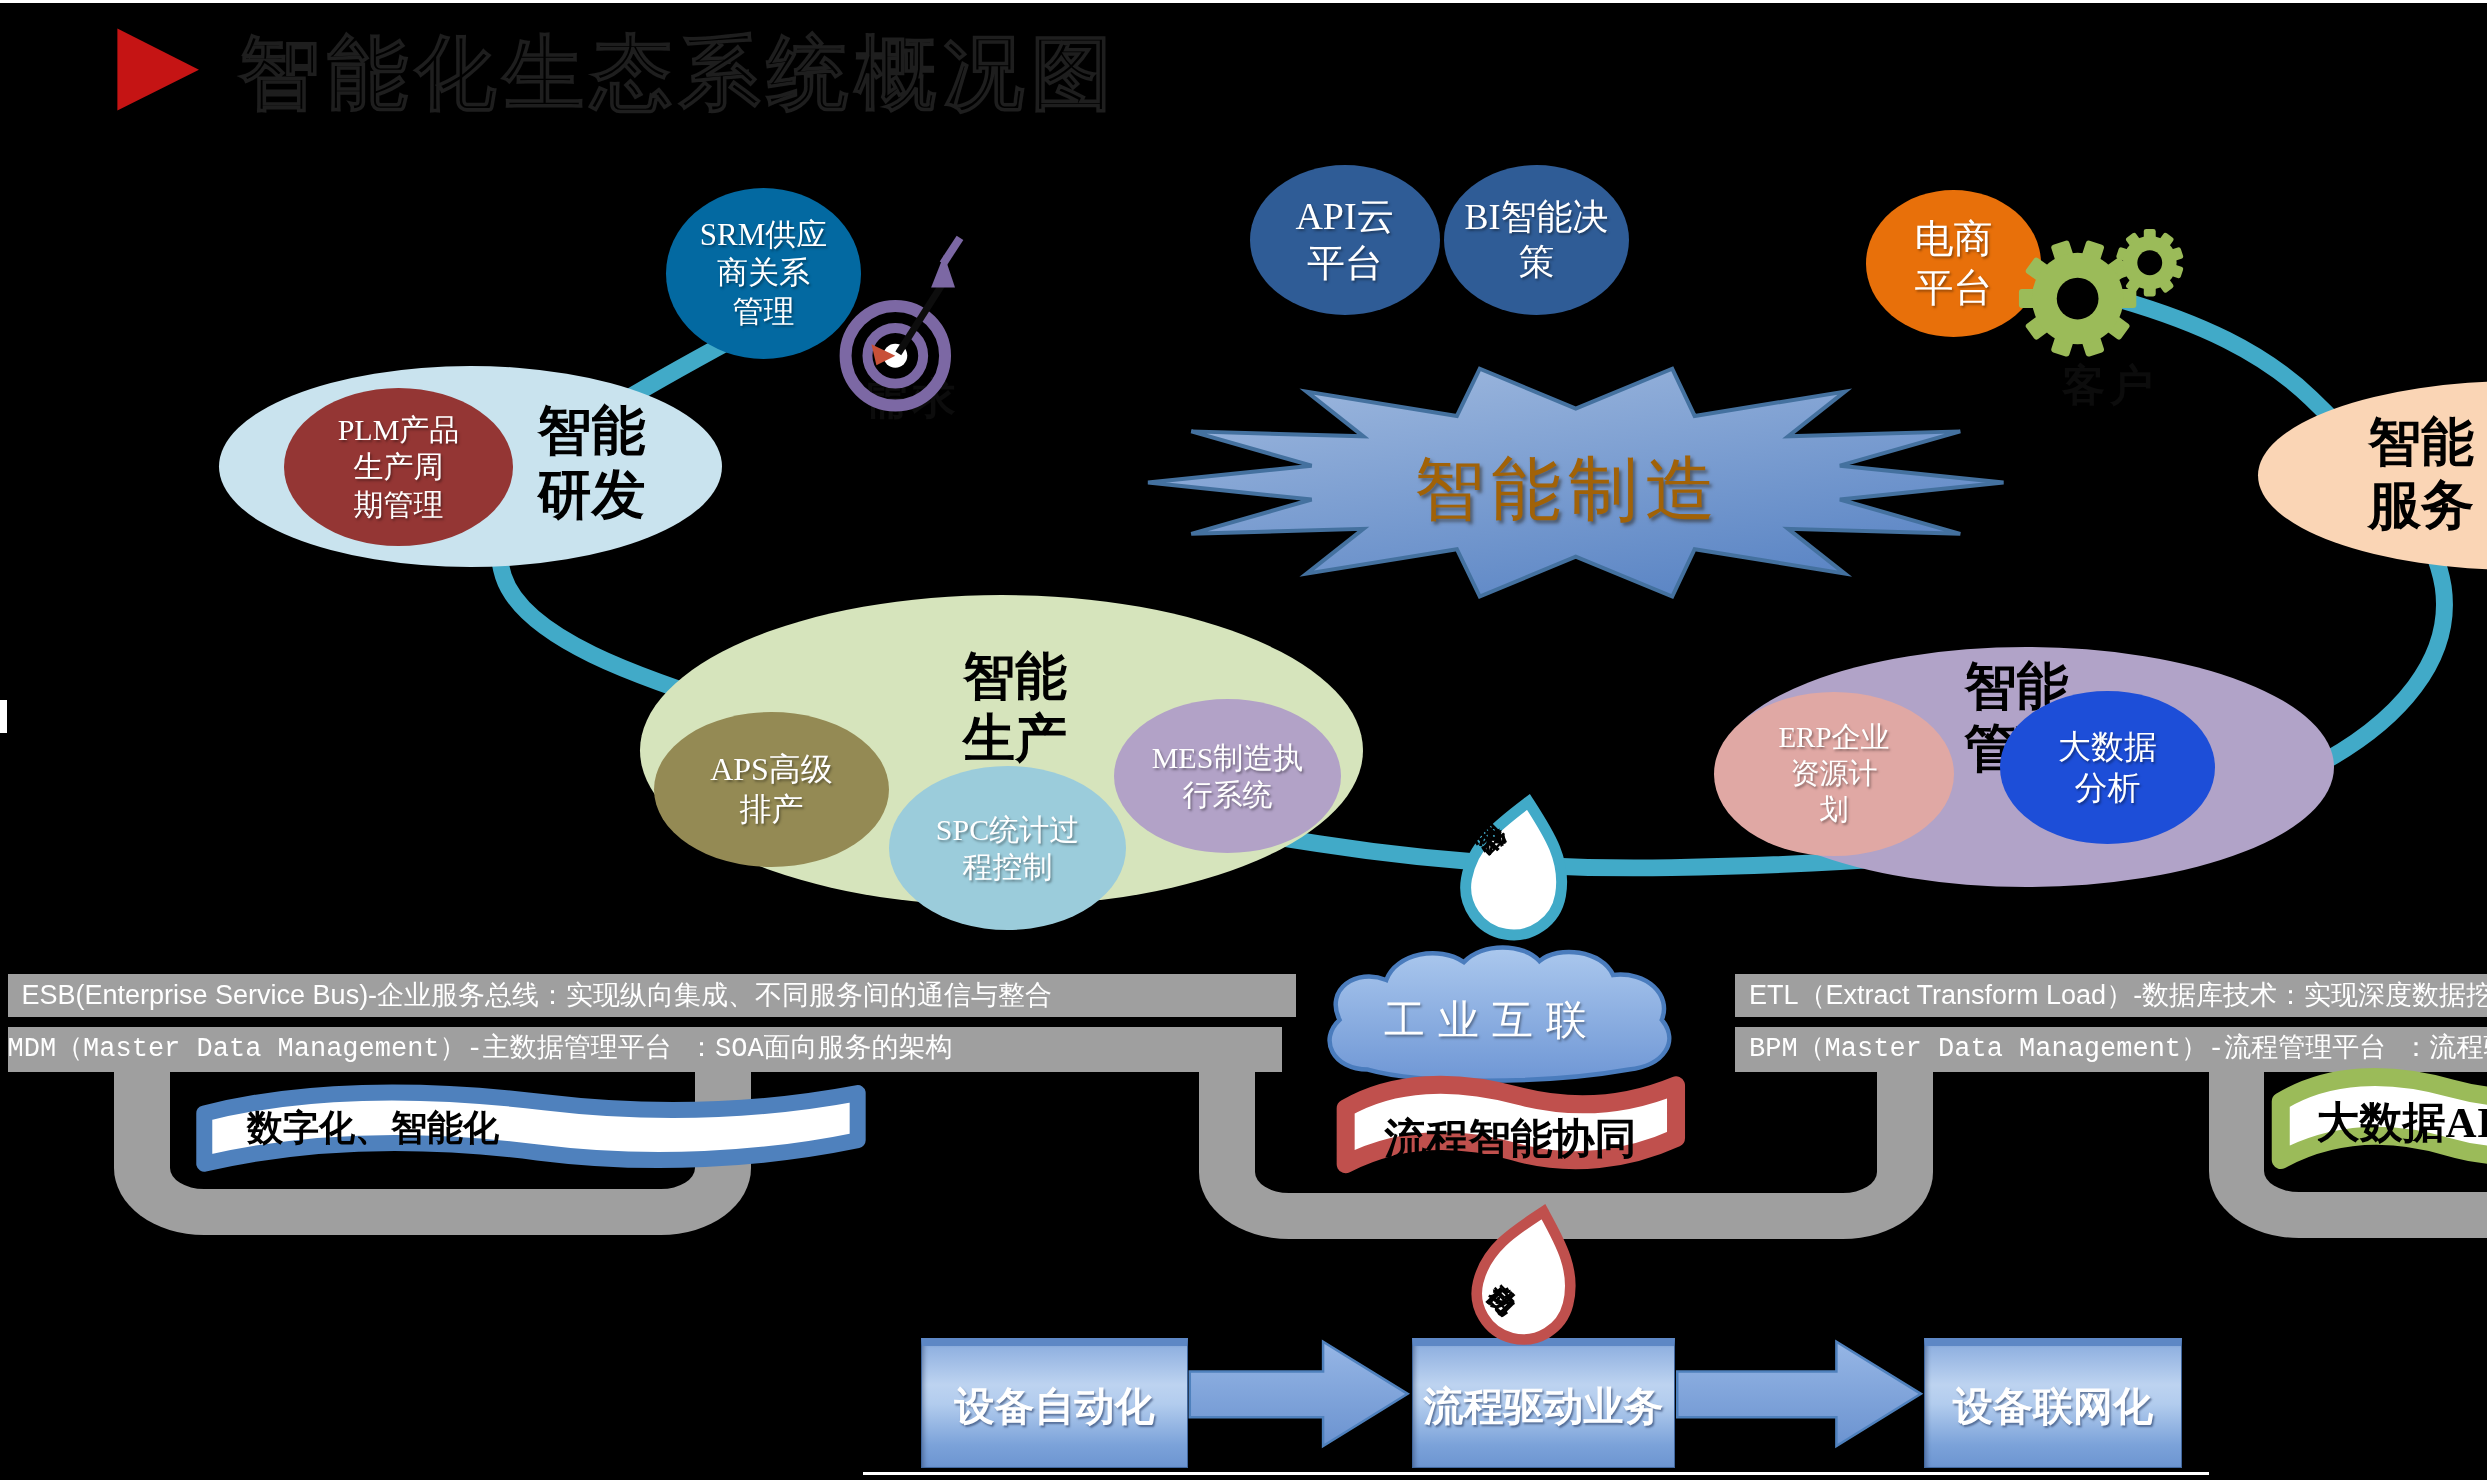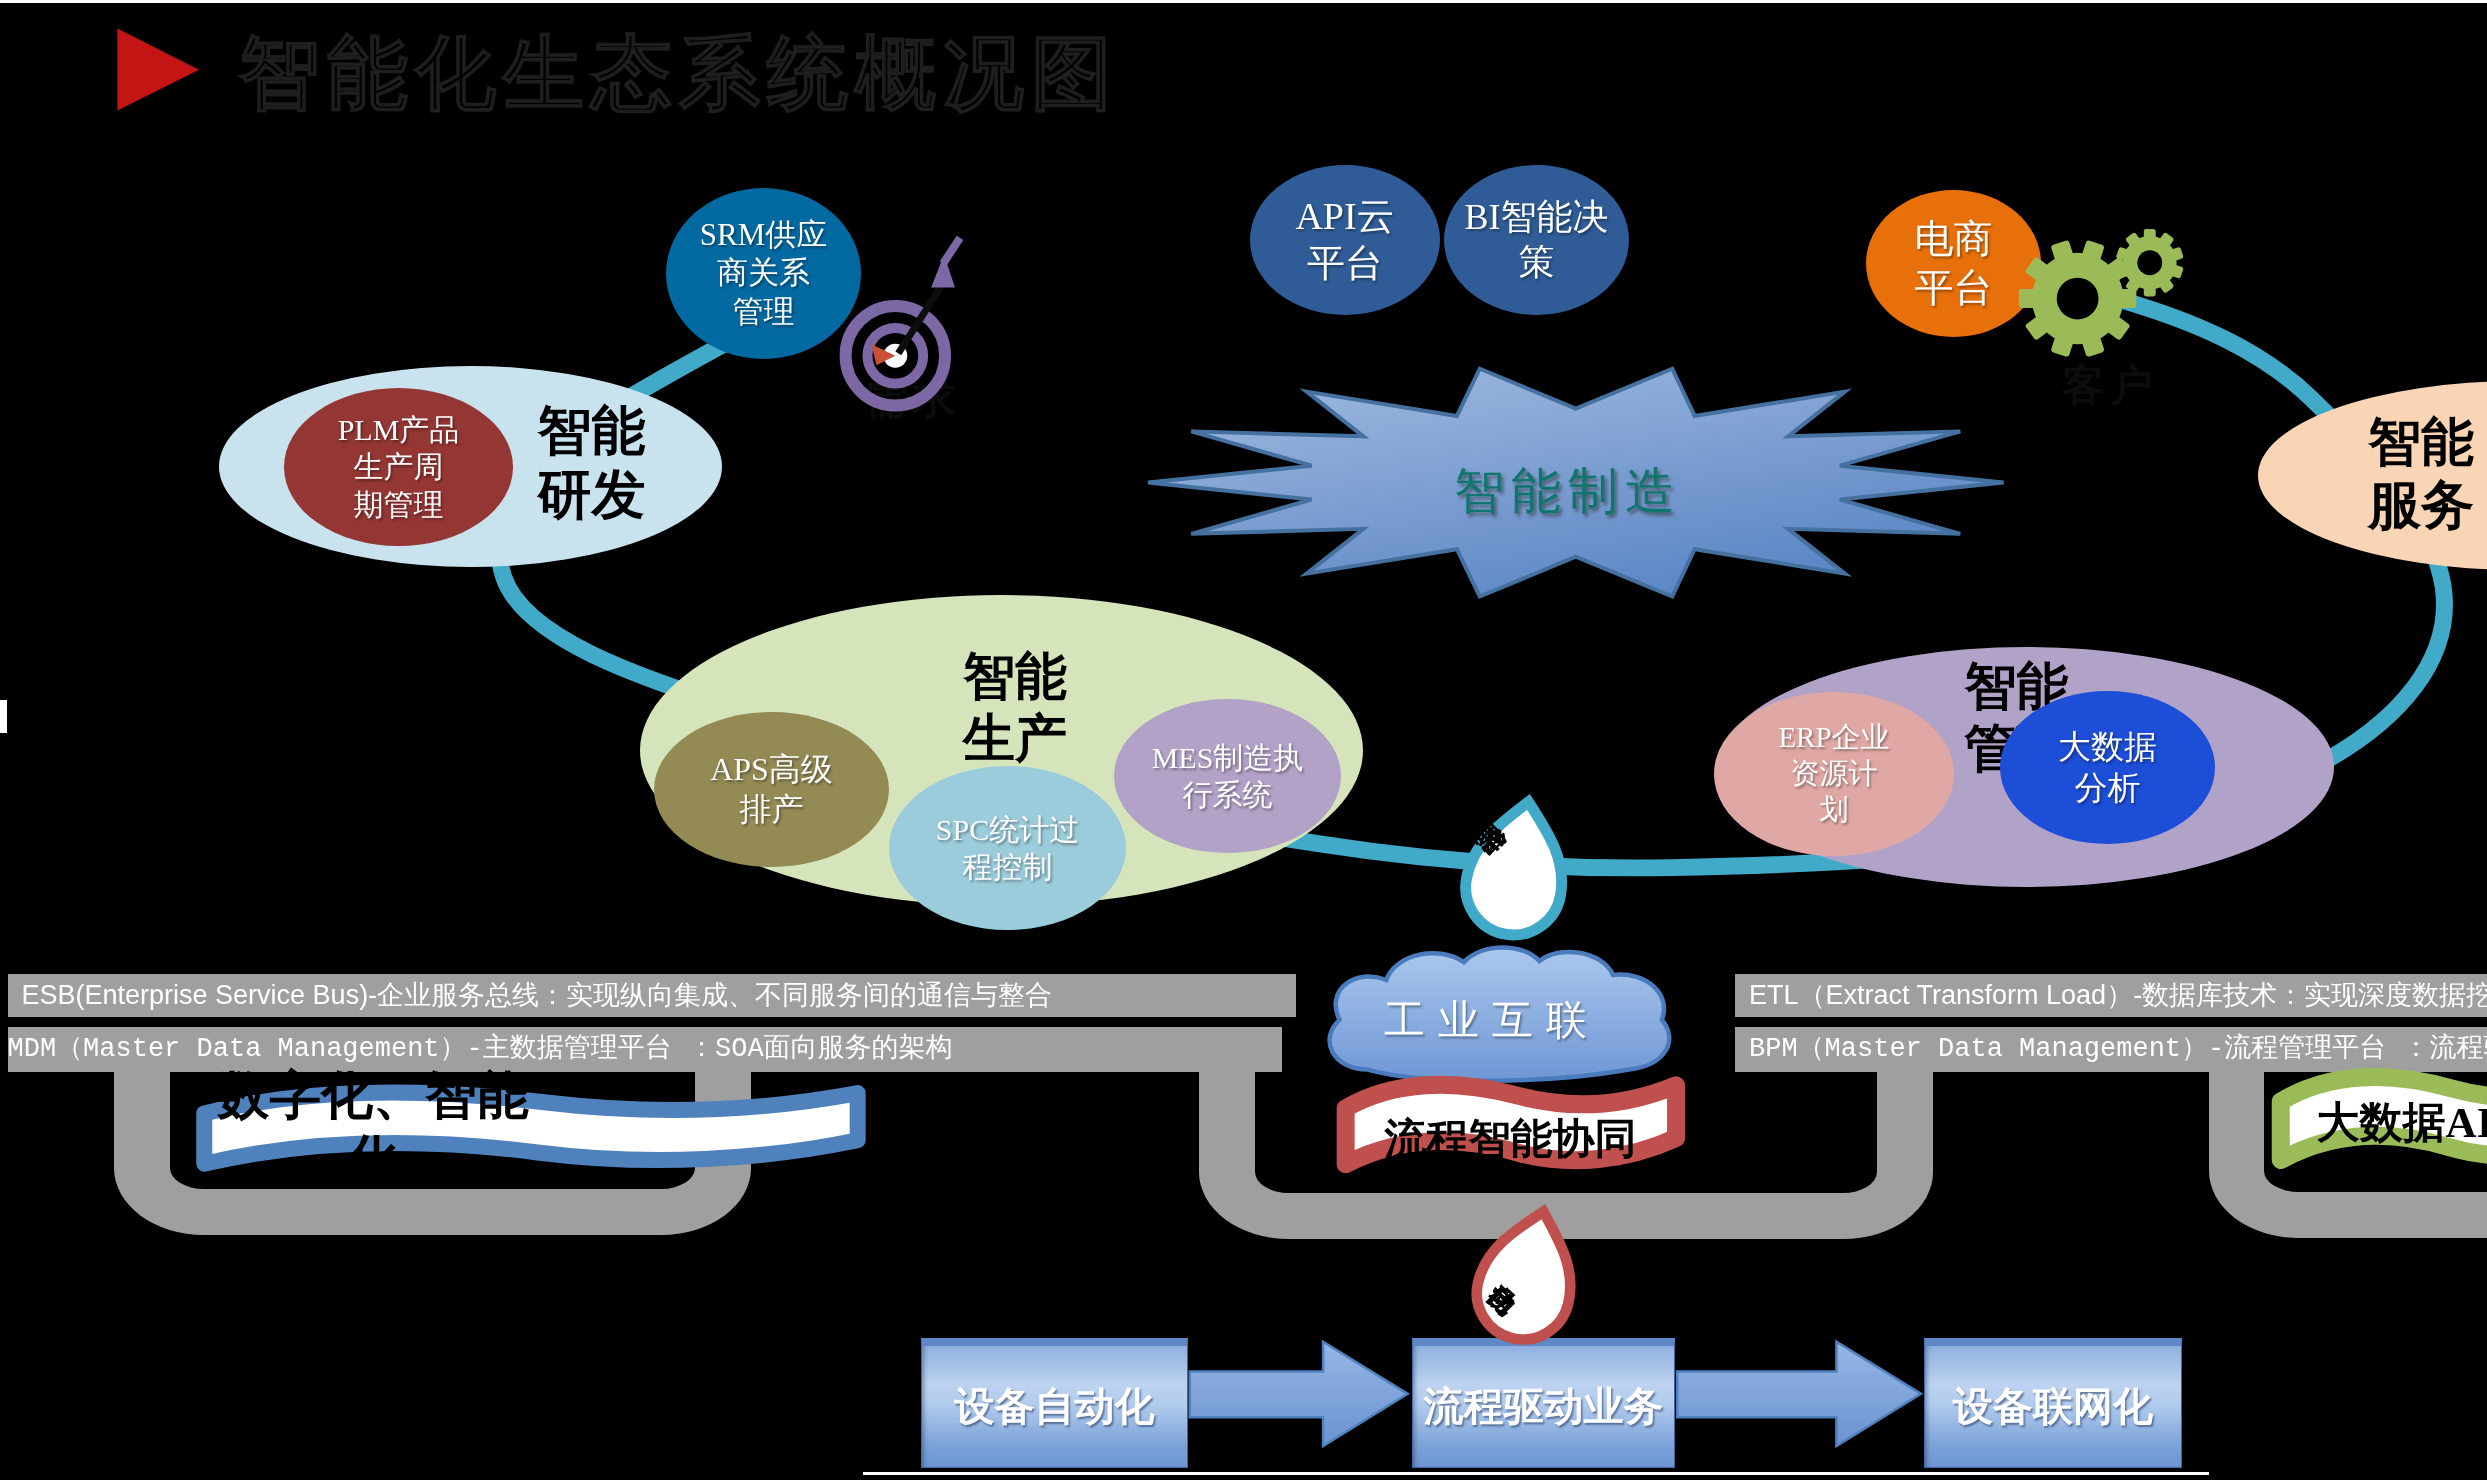--- a/index.html
+++ b/index.html
@@ -242,29 +242,29 @@
     </g>
     <g transform="translate(3072,2560) rotate(14) scale(0.97)">
       <path d="M 0,-132 C 50,-78 96,-30 96,42 A 96,96 0 1 1 -96,42 C -96,-30 -50,-78 0,-132 Z" fill="#ffffff" stroke="#c0504d" stroke-width="22"></path>
     </g>
 
     <polygon points="2392,2757 2660,2757 2660,2697 2830,2802 2660,2907 2660,2849 2392,2849" fill="url(#arrowGrad)" stroke="#4f81bd" stroke-width="5"></polygon>
     <polygon points="3372,2757 3692,2757 3692,2697 3862,2802 3692,2907 3692,2849 3372,2849" fill="url(#arrowGrad)" stroke="#4f81bd" stroke-width="5"></polygon>
   </svg>
 
   <div class="abs flex" style="left:1356px;top:448px;width:388px;height:85px;">
-    <span class="txt" style="font-size:50px;color:#0f766e;letter-spacing:7px;text-shadow:2.5px 2.5px 3.5px rgba(55,55,55,.65);margin-left:36px;">智能制造</span>
+    <span class="txt" style="font-size:70px;color:#a16207;letter-spacing:7px;text-shadow:2.5px 2.5px 3.5px rgba(55,55,55,.65);margin-left:36px;">智能制造</span>
   </div>
 
   <div class="abs flex" style="left:1365px;top:991px;width:254px;height:59px;">
     <span class="txt w" style="font-size:41px;letter-spacing:13px;">工业互联</span>
   </div>
 
   <div class="abs flex" style="left:214px;top:1100px;width:318px;height:56px;">
-    <span class="txt k" style="font-size:52px;">数字化、智能化</span>
+    <span class="txt k" style="font-size:36px;">数字化、智能化</span>
   </div>
   <div class="abs flex" style="left:1375px;top:1112px;width:271px;height:55px;">
     <span class="txt k" style="font-size:42px;">流程智能协同</span>
   </div>
   <div class="abs flex" style="left:2316px;top:1095px;width:264px;height:56px;">
     <span class="txt k" style="font-size:43px;">大数据AI决策</span>
   </div>
 
   <div class="abs rot-label" style="left:1468px;top:816px;width:99px;height:99px;transform:rotate(135deg);font-size:28px;">
     <span>智能化</span>

